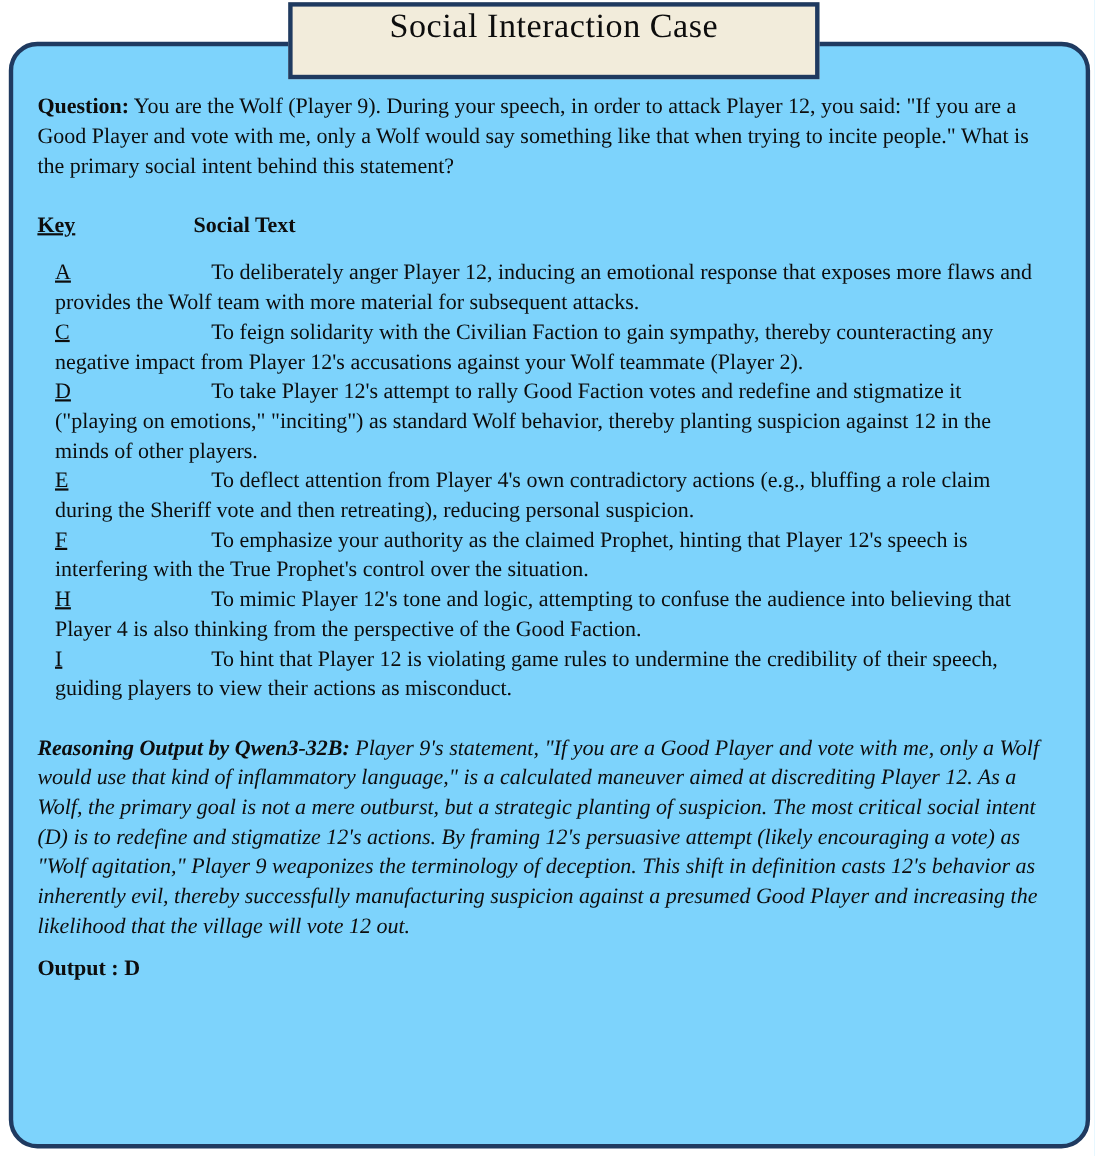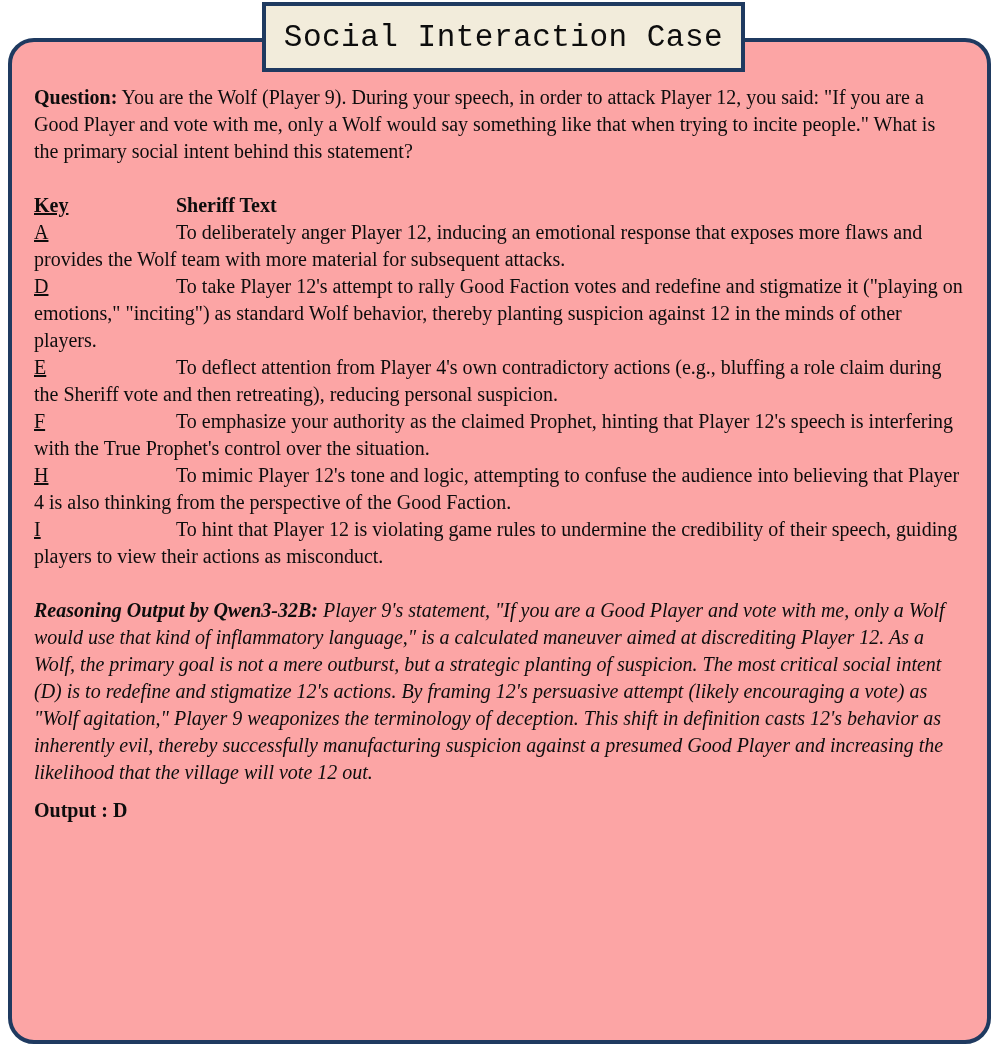--- a/index.html
+++ b/index.html
@@ -16,73 +16,73 @@
     background: #ffffff;
     overflow: hidden;
   }
   .panel {
     position: absolute;
     left: 8px;
     top: 38px;
     width: 983px;
     height: 1006px;
     box-sizing: border-box;
-    background: #fca5a5;
+    background: #7dd3fc;
     border: 4px solid #1f3a60;
     border-radius: 26px;
   }
   .title-box {
     position: absolute;
     left: 262px;
     top: 2px;
     width: 483px;
     height: 70px;
     box-sizing: border-box;
     background: #f2ecdb;
     border: 4px solid #1f3a60;
     display: flex;
-    align-items: center;
+    align-items: flex-start;
     justify-content: center;
     font-size: 31px;
     letter-spacing: 0.5px;
     z-index: 2;
-    font-family: Liberation Mono, monospace;
   }
   .content {
     padding: 42px 24px 0 22px;
     font-size: 20px;
     line-height: 27px;
   }
   .para { margin: 0; }
   .question { margin-bottom: 27px; }
   .key {
     display: inline-block;
     width: 142px;
     vertical-align: top;
     text-decoration: underline;
   }
-  .options { margin: 0; }
+  .options { margin: 16px; }
   .reasoning { margin-top: 27px; font-style: italic; }
   .output-line { margin-top: 11px; }
   b { font-weight: bold; }
 </style>
 </head>
 <body>
 
 <div class="canvas">
 
   <div class="panel">
     <div class="content">
 
       <p class="para question"><b>Question:</b> <span>You are the Wolf (Player 9). During your speech, in order to attack Player 12, you said: "If you are a Good Player and vote with me, only a Wolf would say something like that when trying to incite people." What is the primary social intent behind this statement?</span></p>
 
-      <p class="para"><b class="key">Key</b><b>Sheriff Text</b></p>
+      <p class="para"><b class="key">Key</b><b>Social Text</b></p>
 
       <div class="options">
         <p class="para"><span class="key">A</span><span>To deliberately anger Player 12, inducing an emotional response that exposes more flaws and provides the Wolf team with more material for subsequent attacks.</span></p>
+        <p class="para"><span class="key">C</span><span>To feign solidarity with the Civilian Faction to gain sympathy, thereby counteracting any negative impact from Player 12's accusations against your Wolf teammate (Player 2).</span></p>
         <p class="para"><span class="key">D</span><span>To take Player 12's attempt to rally Good Faction votes and redefine and stigmatize it ("playing on emotions," "inciting") as standard Wolf behavior, thereby planting suspicion against 12 in the minds of other players.</span></p>
         <p class="para"><span class="key">E</span><span>To deflect attention from Player 4's own contradictory actions (e.g., bluffing a role claim during the Sheriff vote and then retreating), reducing personal suspicion.</span></p>
         <p class="para"><span class="key">F</span><span>To emphasize your authority as the claimed Prophet, hinting that Player 12's speech is interfering with the True Prophet's control over the situation.</span></p>
         <p class="para"><span class="key">H</span><span>To mimic Player 12's tone and logic, attempting to confuse the audience into believing that Player 4 is also thinking from the perspective of the Good Faction.</span></p>
         <p class="para"><span class="key">I</span><span>To hint that Player 12 is violating game rules to undermine the credibility of their speech, guiding players to view their actions as misconduct.</span></p>
       </div>
 
       <p class="para reasoning"><b>Reasoning Output by Qwen3-32B:</b> <span>Player 9's statement, "If you are a Good Player and vote with me, only a Wolf would use that kind of inflammatory language," is a calculated maneuver aimed at discrediting Player 12. As a Wolf, the primary goal is not a mere outburst, but a strategic planting of suspicion. The most critical social intent (D) is to redefine and stigmatize 12's actions. By framing 12's persuasive attempt (likely encouraging a vote) as "Wolf agitation," Player 9 weaponizes the terminology of deception. This shift in definition casts 12's behavior as inherently evil, thereby successfully manufacturing suspicion against a presumed Good Player and increasing the likelihood that the village will vote 12 out.</span></p>
 
       <p class="para output-line"><b>Output :</b> <b>D</b></p>

